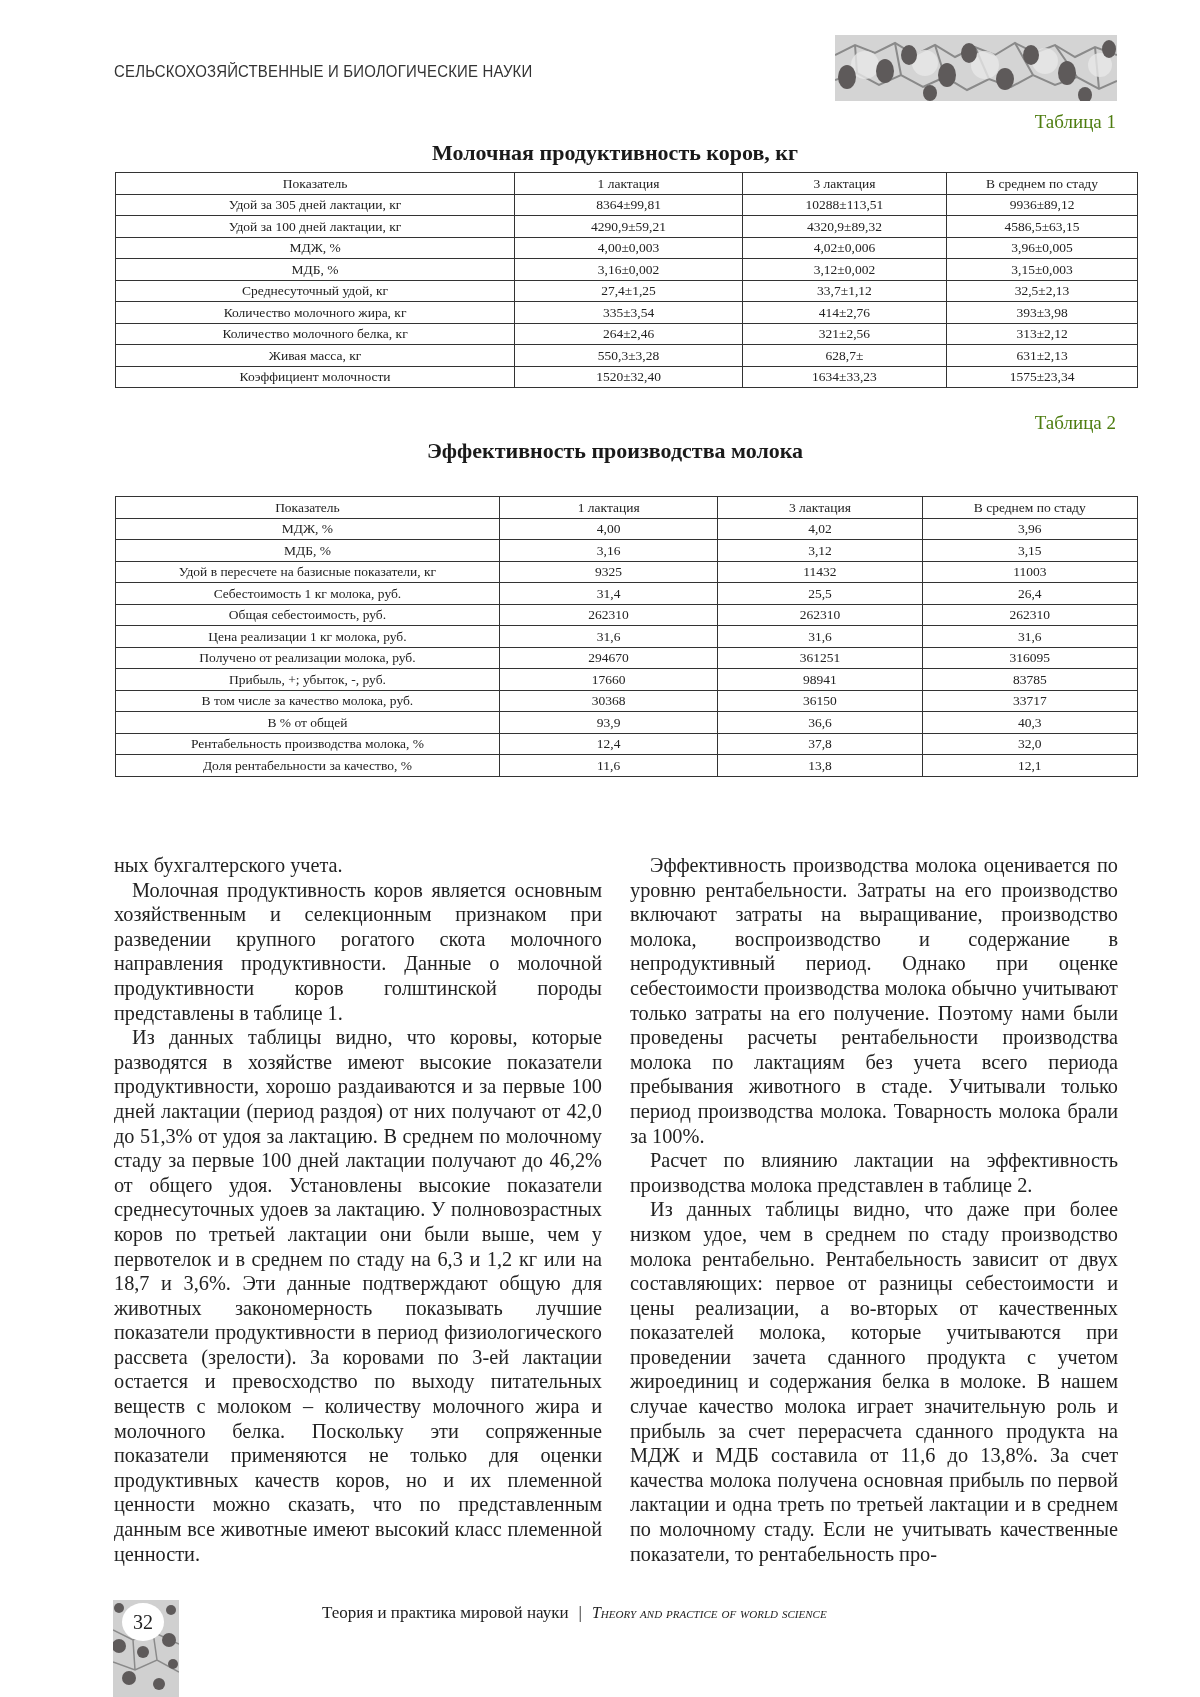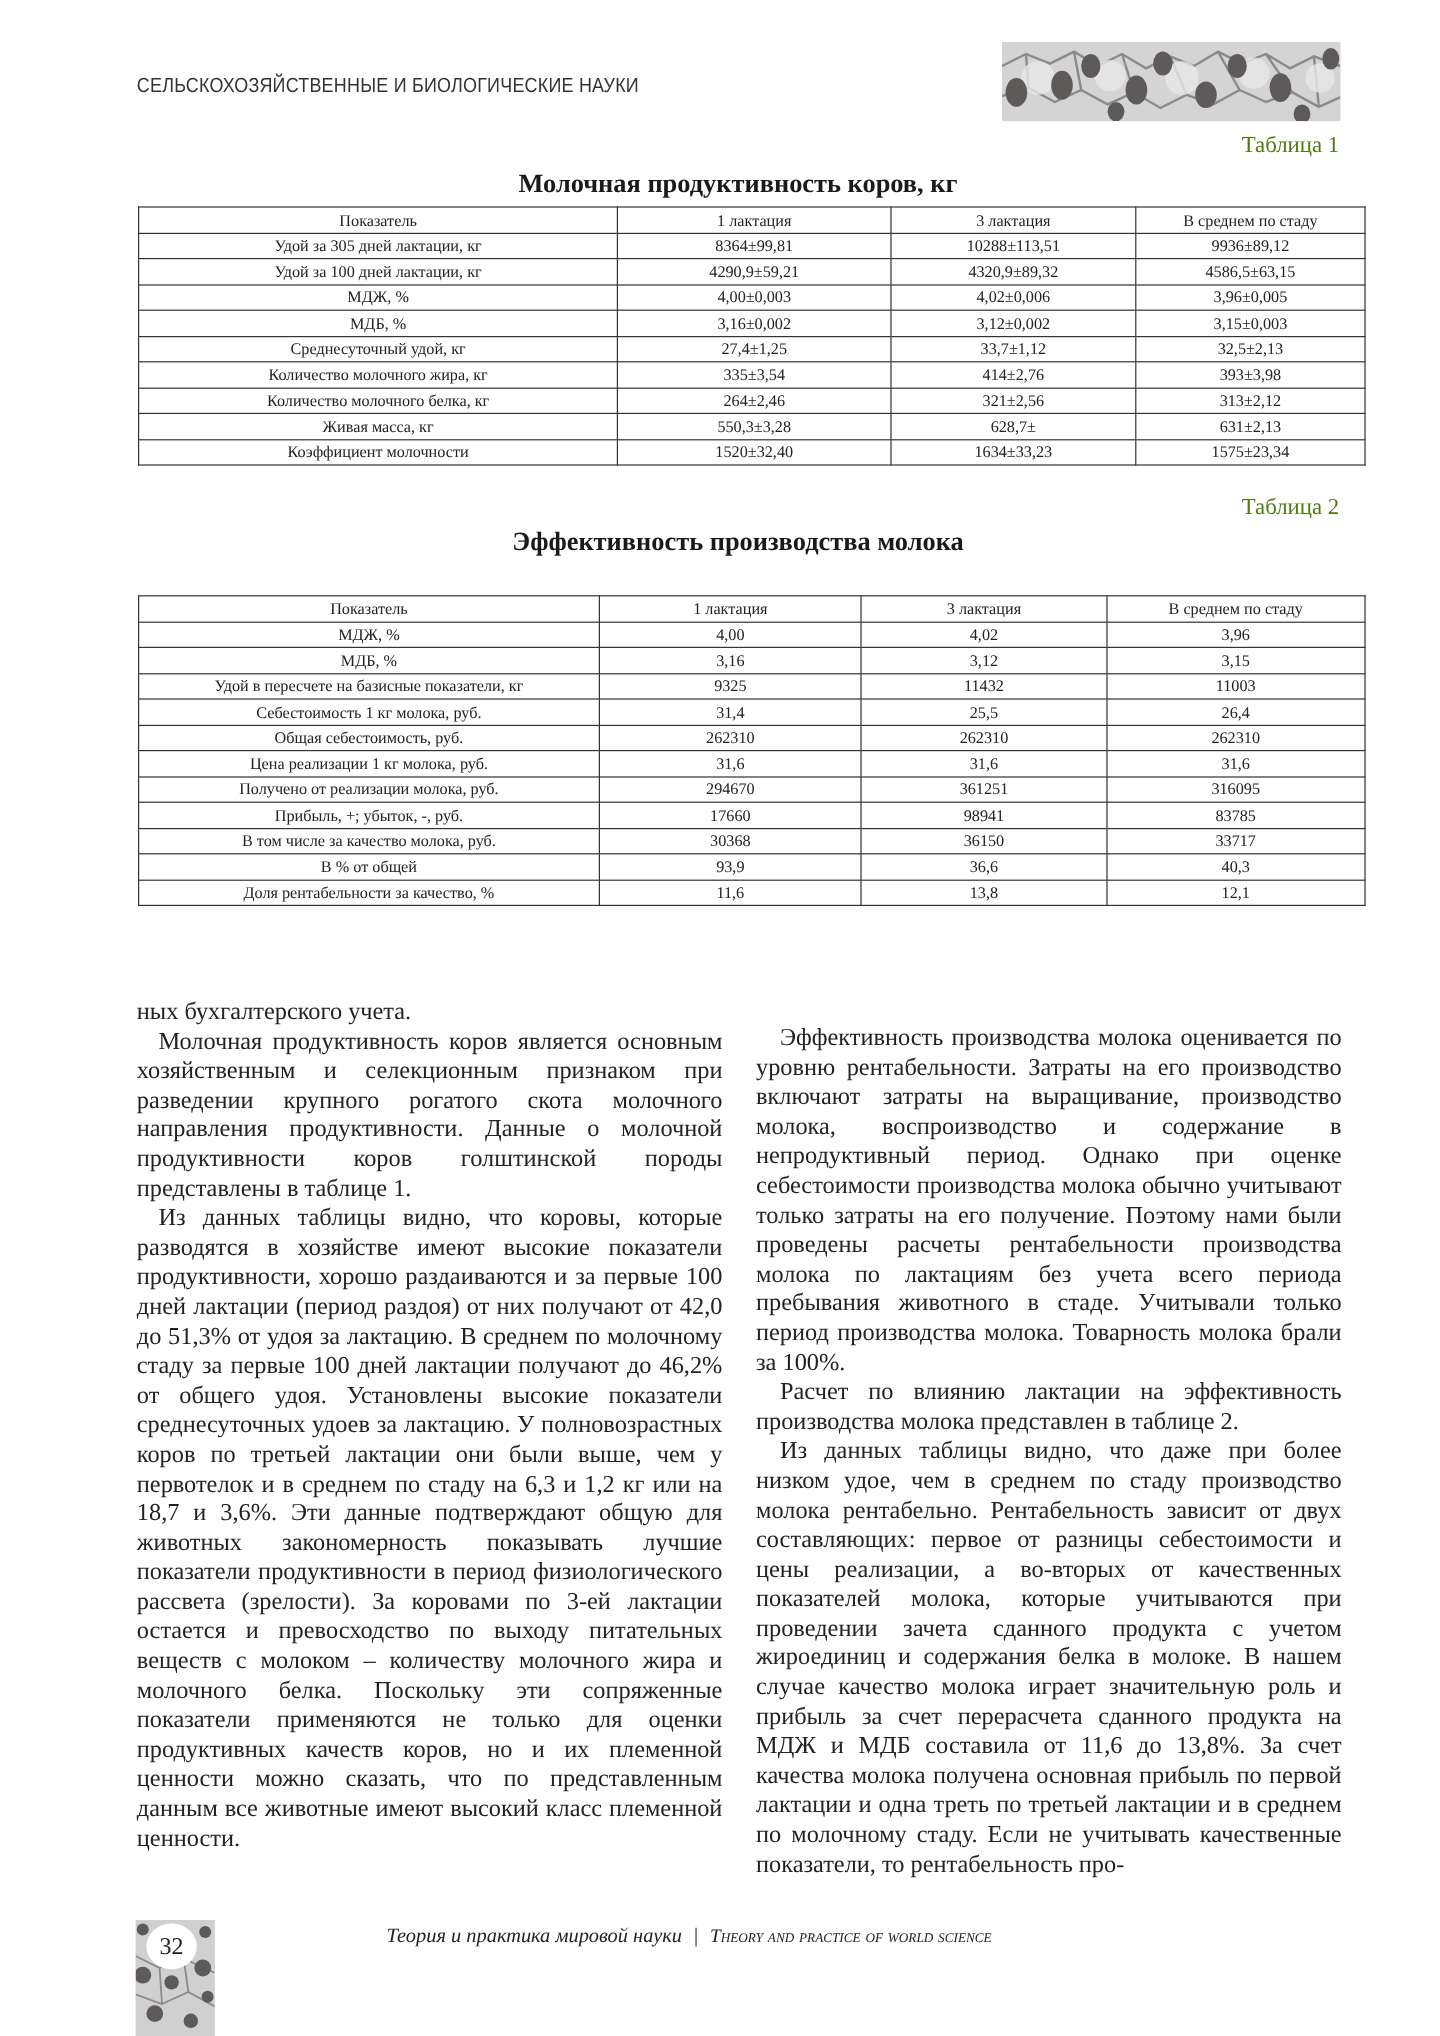--- a/index.html
+++ b/index.html
@@ -2,21 +2,21 @@
 <html><head>
 <meta charset="utf-8">
 <style>
   html, body { margin: 0; padding: 0; background: #ffffff; }
   body { width: 1200px; height: 1697px; position: relative; overflow: hidden; color: #1a1a1a; font-family: "DejaVu Serif", serif; }
   .running-head { position: absolute; left: 114px; top: 62px; font-family: "Liberation Sans", sans-serif; font-size: 17px; letter-spacing: 0.2px; color: #333; transform: scaleX(0.88); transform-origin: left; }
   .head-art { position: absolute; left: 835px; top: 35px; width: 282px; height: 66px; overflow: hidden; background: #cfcfcf; }
   .foot-art { position: absolute; left: 113px; top: 1600px; width: 66px; height: 97px; overflow: hidden; background: #cfcfcf; }
   .page-num { position: absolute; left: 122px; top: 1603px; width: 42px; height: 38px; border-radius: 50%; background: #fff; text-align: center; line-height: 38px; font-family: "Liberation Serif", serif; font-size: 20px; color: #222; }
   .footer-line { position: absolute; left: 322px; top: 1603px; font-family: "Liberation Serif", serif; font-size: 17px; color: #222; white-space: nowrap; }
-  .footer-line .ru { font-style: italic; }
+  .footer-line .ru { }
   .footer-line .sep { margin: 0 10px; }
   .footer-line .en { font-style: italic; font-variant: small-caps; font-size: 16px; }
   .table-label { position: absolute; right: 84px; font-family: "Liberation Serif", serif; font-size: 19px; color: #4d7c0f; }
   .table-title { position: absolute; left: 0; width: 1230px; text-align: center; font-family: "Liberation Serif", serif; font-weight: bold; font-size: 22px; color: #1a1a1a; }
   table.data { position: absolute; left: 115px; width: 1023px; border-collapse: collapse; font-family: "Liberation Serif", serif; font-size: 13.5px; color: #222; }
   table.data td, table.data th { border: 1.6px solid #333; text-align: center; padding: 0; font-weight: normal; height: 20.5px; line-height: 19px; }
   .col-text { position: absolute; width: 488px; font-family: "Liberation Serif", serif; font-size: 20.3px; line-height: 24.6px; text-align: justify; color: #222; }
   .col-text p { margin: 0; }
   .col-text p.ind { text-indent: 18px; }
   .col-text p.ind2 { text-indent: 20px; }
@@ -199,29 +199,35 @@
         <td>36150</td>
         <td>33717</td>
       </tr>
   <tr>
         <td>В % от общей</td>
         <td>93,9</td>
         <td>36,6</td>
         <td>40,3</td>
       </tr>
   <tr>
+        <td>Рентабельность производства молока, %</td>
+        <td>12,4</td>
+        <td>37,8</td>
+        <td>32,0</td>
+      </tr>
+  <tr>
         <td>Доля рентабельности за качество, %</td>
         <td>11,6</td>
         <td>13,8</td>
         <td>12,1</td>
       </tr>
 </tbody>
   </table>
 
-<div class="col-text" style="left:114px; top:831px;">
+<div class="col-text" style="left:114px; top:853px;">
   <p>ных бухгалтерского учета.</p>
   <p class="ind">Молочная продуктивность коров является основным хозяйственным и селекционным признаком при разведении крупного рогатого скота молочного направления продуктивности. Данные о молочной продуктивности коров голштинской породы представлены в таблице 1.</p>
   <p class="ind">Из данных таблицы видно, что коровы, которые разводятся в хозяйстве имеют высокие показатели продуктивности, хорошо раздаиваются и за первые 100 дней лактации (период раздоя) от них получают от 42,0 до 51,3% от удоя за лактацию. В среднем по молочному стаду за первые 100 дней лактации получают до 46,2% от общего удоя. Установлены высокие показатели среднесуточных удоев за лактацию. У полновозрастных коров по третьей лактации они были выше, чем у первотелок и в среднем по стаду на 6,3 и 1,2 кг или на 18,7 и 3,6%. Эти данные подтверждают общую для животных закономерность показывать лучшие показатели продуктивности в период физиологического рассвета (зрелости). За коровами по 3-ей лактации остается и превосходство по выходу питательных веществ с молоком – количеству молочного жира и молочного белка. Поскольку эти сопряженные показатели применяются не только для оценки продуктивных качеств коров, но и их племенной ценности можно сказать, что по представленным данным все животные имеют высокий класс племенной ценности.</p>
 </div>
 <div class="col-text" style="left:630px; top:853px;">
   <p class="ind2">Эффективность производства молока оценивается по уровню рентабельности. Затраты на его производство включают затраты на выращивание, производство молока, воспроизводство и содержание в непродуктивный период. Однако при оценке себестоимости производства молока обычно учитывают только затраты на его получение. Поэтому нами были проведены расчеты рентабельности производства молока по лактациям без учета всего периода пребывания животного в стаде. Учитывали только период производства молока. Товарность молока брали за 100%.</p>
   <p class="ind2">Расчет по влиянию лактации на эффективность производства молока представлен в таблице 2.</p>
   <p class="ind2">Из данных таблицы видно, что даже при более низком удое, чем в среднем по стаду производство молока рентабельно. Рентабельность зависит от двух составляющих: первое от разницы себестоимости и цены реализации, а во-вторых от качественных показателей молока, которые учитываются при проведении зачета сданного продукта с учетом жироединиц и содержания белка в молоке. В нашем случае качество молока играет значительную роль и прибыль за счет перерасчета сданного продукта на МДЖ и МДБ составила от 11,6 до 13,8%. За счет качества молока получена основная прибыль по первой лактации и одна треть по третьей лактации и в среднем по молочному стаду. Если не учитывать качественные показатели, то рентабельность про-</p>
 </div>
 

